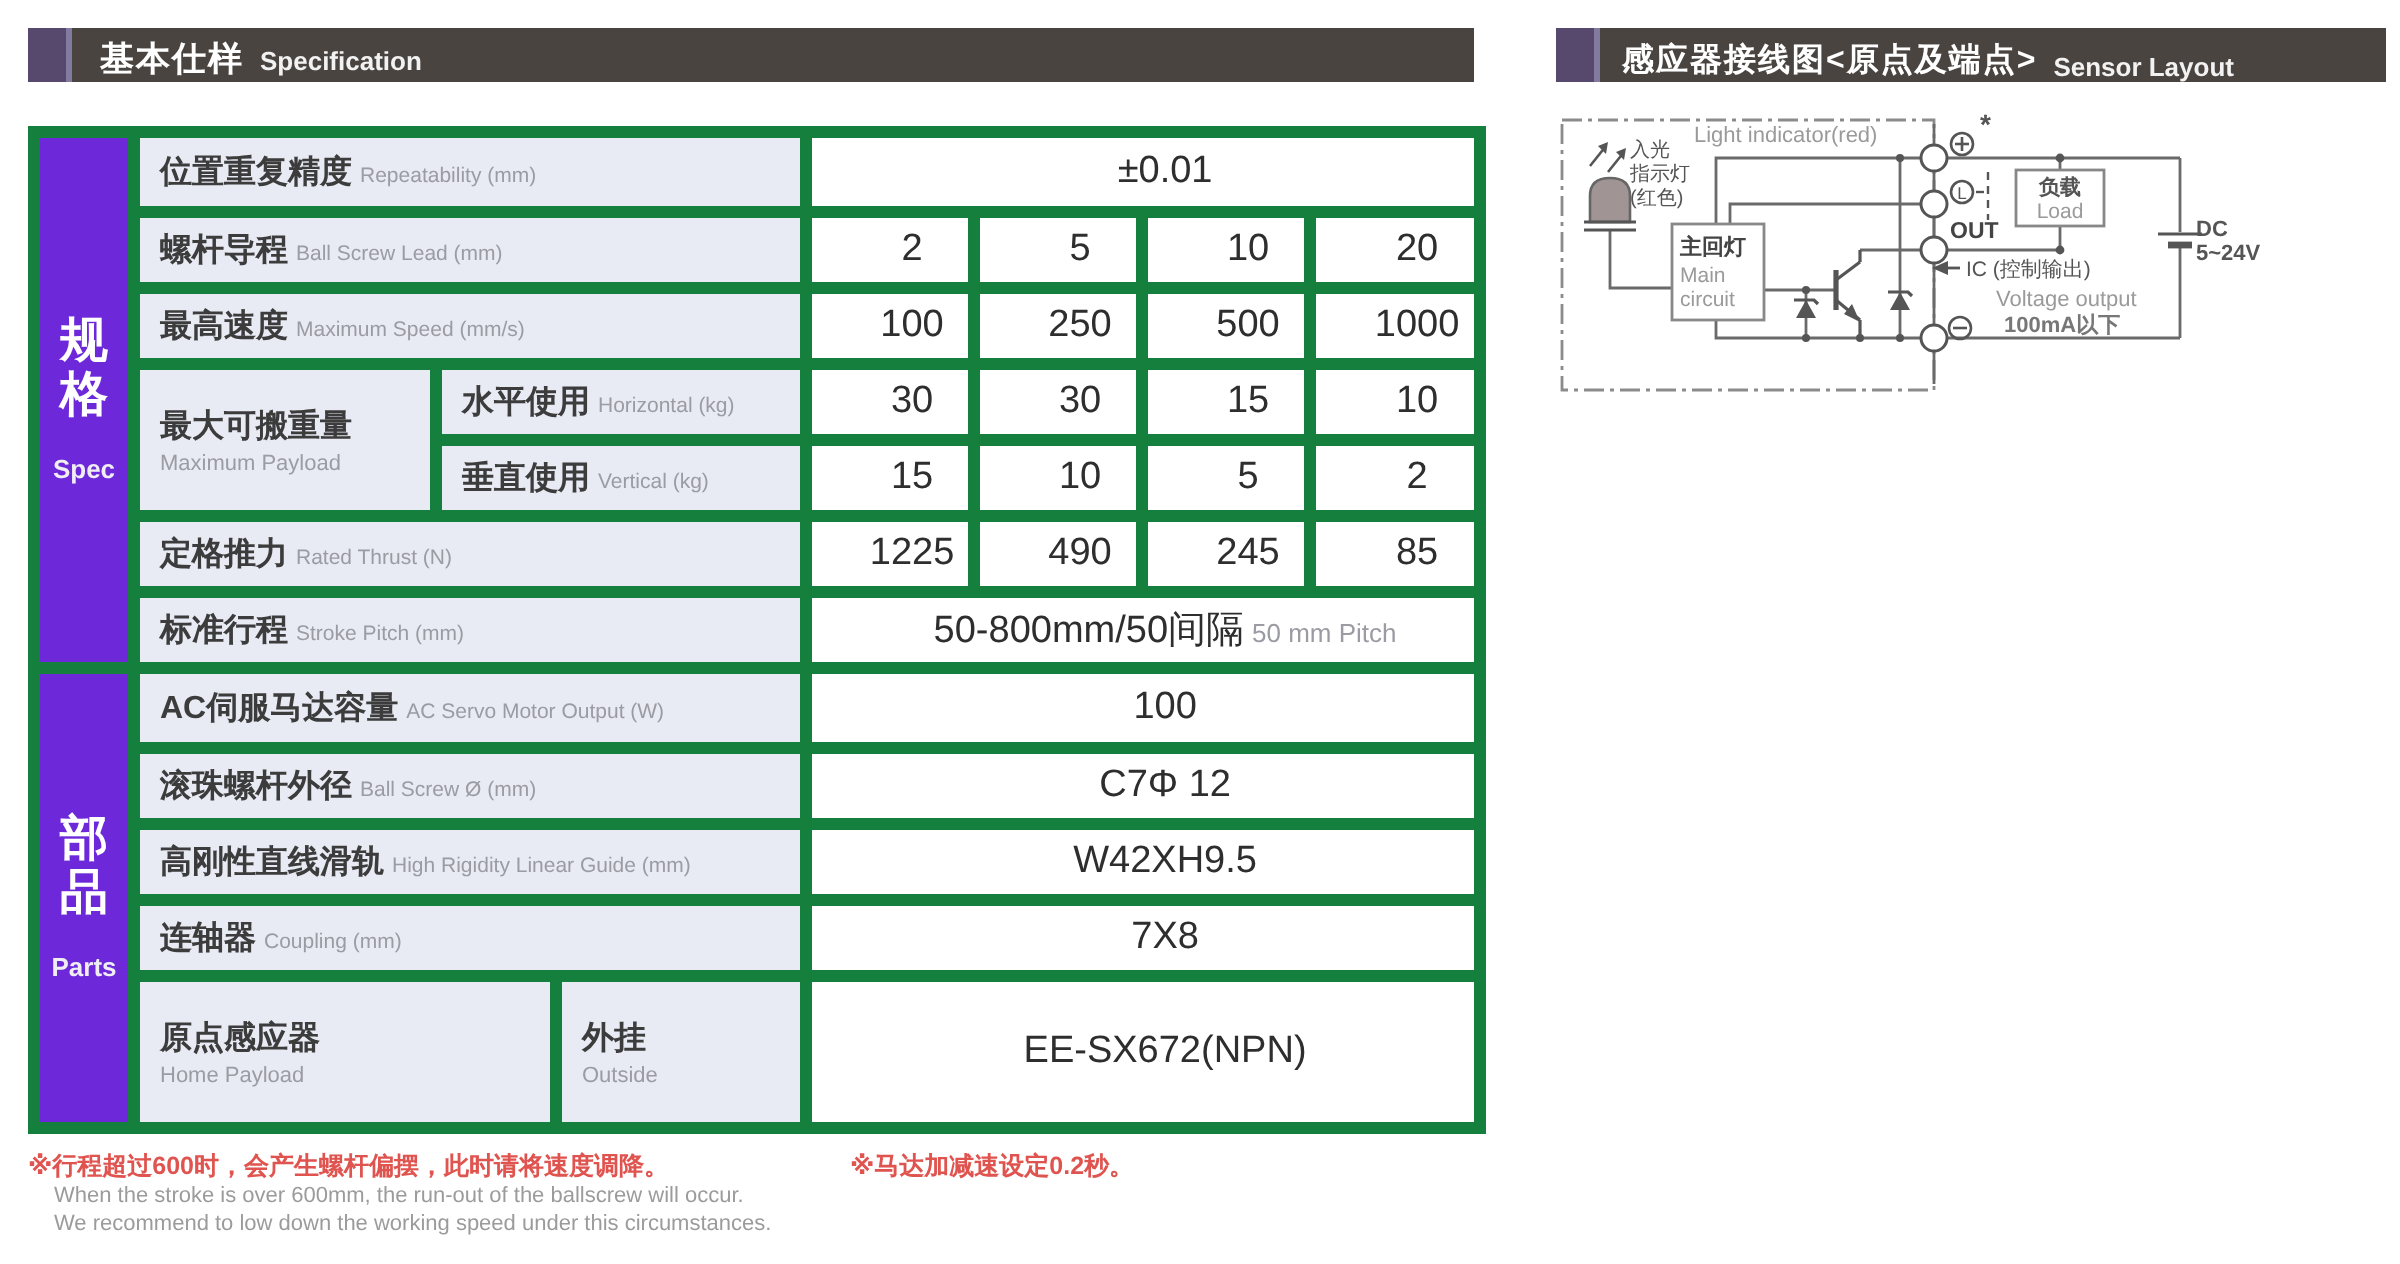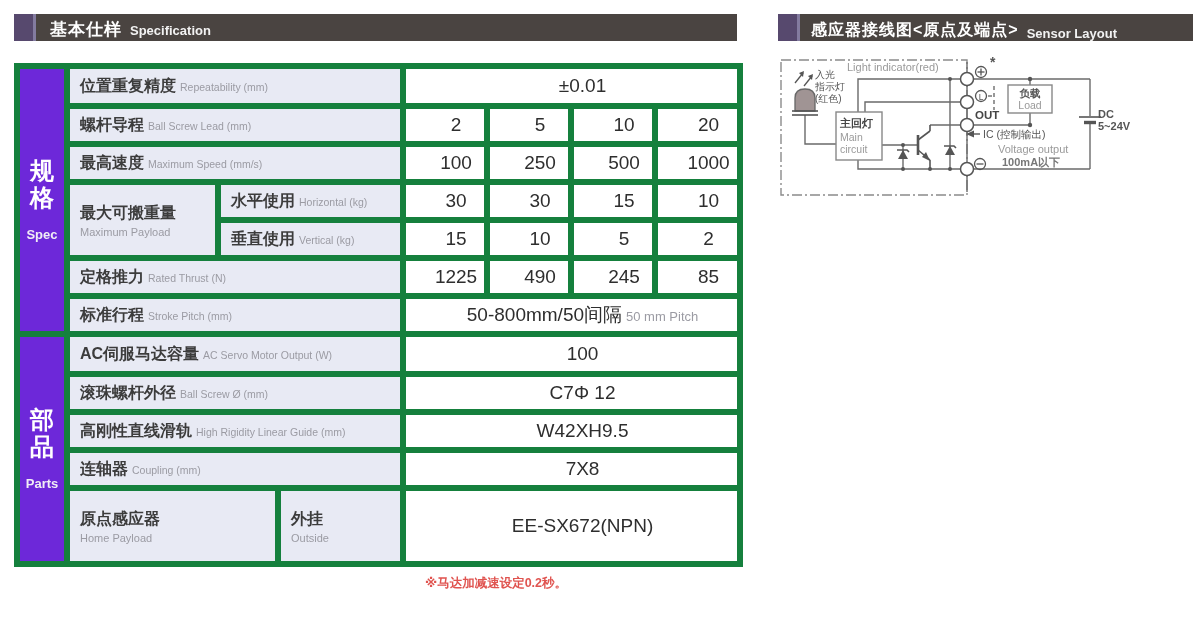--- a/index.html
+++ b/index.html
@@ -187,20 +187,25 @@
         </td>
         <td class="lbl stack">
           <span class="lzh">外挂</span><span class="len">Outside</span>
         </td>
         <td class="val" colspan="4">EE-SX672(NPN)</td>
       </tr>
     </tbody>
       </table>
   </div>
 
+  <div class="footnote" style="left:14px; top:575px; width:410px;">
+    <div class="fn-red">※行程超过600时，会产生螺杆偏摆，此时请将速度调降。</div>
+    <div class="fn-en">When the stroke is over 600mm, the run-out of the ballscrew will occur.</div>
+    <div class="fn-en">We recommend to low down the working speed under this circumstances.</div>
+  </div>
   <div class="footnote" style="left:425px; top:575px; width:330px;">
     <div class="fn-red">※马达加减速设定0.2秒。</div>
   </div>
 
   <div class="diagram">
     <svg width="422" height="165" viewBox="0 0 422 165">
 
       <rect x="3" y="8" width="186" height="135" fill="none" stroke="#8b8b8b" stroke-width="1.4" stroke-dasharray="10 3 2 3"></rect>
 
       <g stroke="#6a6a6a" stroke-width="1.4" fill="none">

